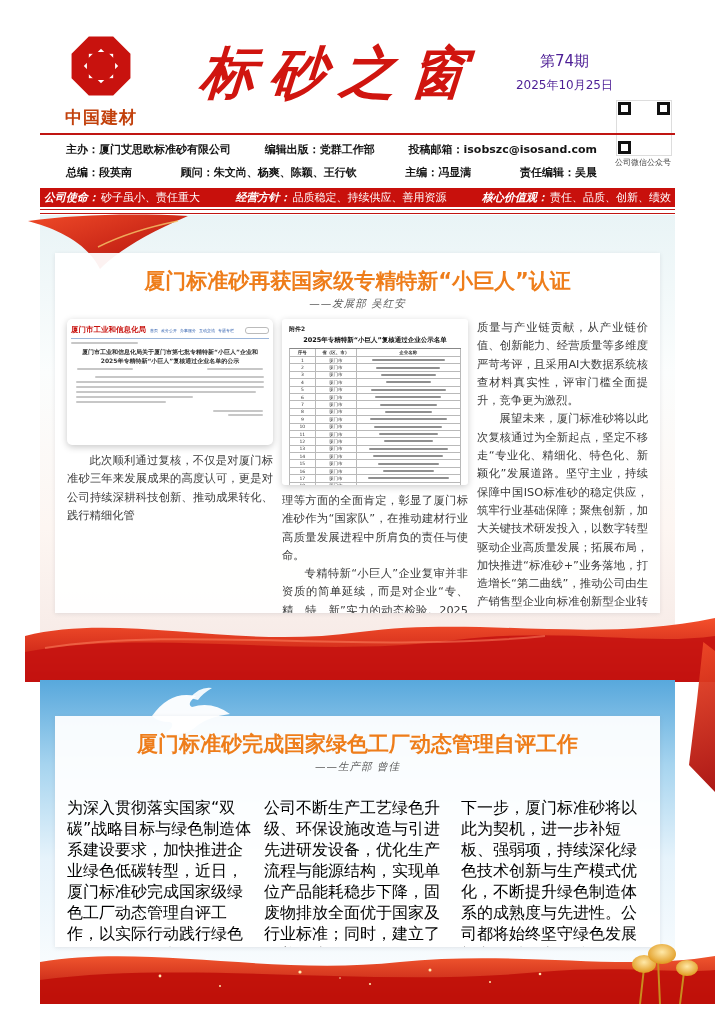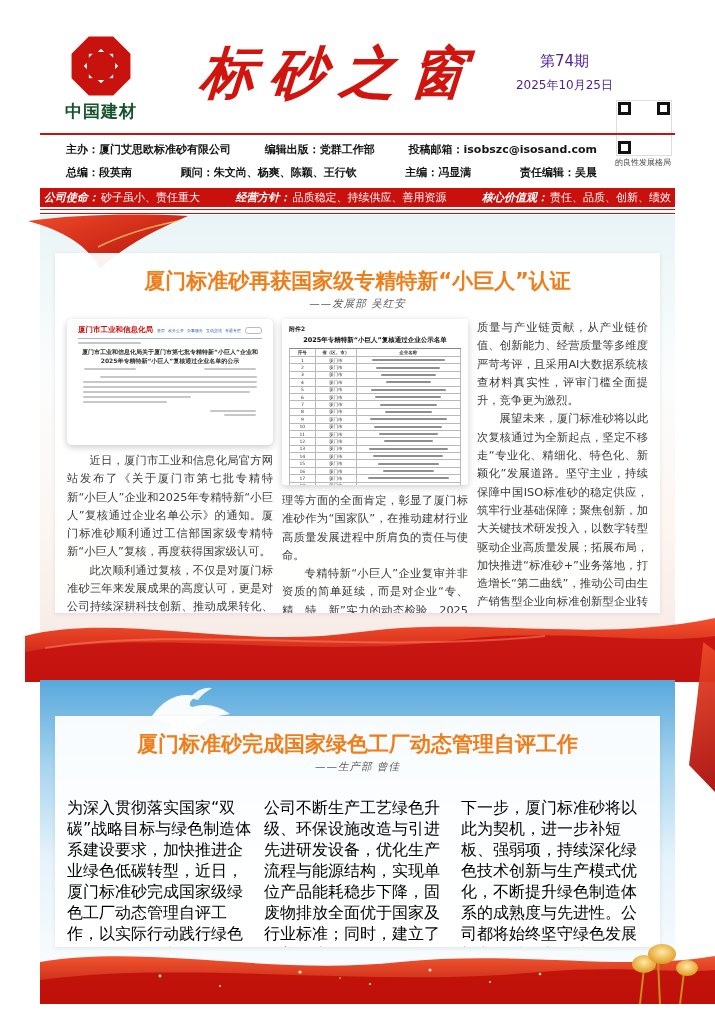--- a/index.html
+++ b/index.html
@@ -2,21 +2,21 @@
 <html><head>
 <meta charset="utf-8">
 <style>
   html,body{margin:0;padding:0;background:#ffffff;}
   .page{position:relative;width:715px;height:1032px;background:#fff;overflow:hidden;
         font-family:"DejaVu Sans",sans-serif;margin:0 auto;}
   
   .mast{position:absolute;top:28px;left:40px;width:635px;height:104px;}
   .logo{position:absolute;left:18px;top:6px;width:86px;text-align:center;}
   .logo svg{width:64px;height:64px;display:block;margin:0 auto;}
-  .logo-text{color:#14532d;font-weight:bold;font-size:17px;letter-spacing:1px;margin-top:2px;}
+  .logo-text{color:#c2410c;font-weight:bold;font-size:17px;letter-spacing:1px;margin-top:8px;}
   .paper-title{position:absolute;left:120px;top:8px;width:360px;text-align:center;
       color:#d0150f;font-size:56px;font-weight:900;letter-spacing:14px;
       transform:skewX(-4deg);font-style:italic;white-space:nowrap;}
   .issue-block{position:absolute;right:62px;top:24px;text-align:center;color:#4c1d95;}
   .issue-no{font-size:15px;margin-bottom:6px;}
   .issue-date{font-size:12px;text-align:center;}
   .qr{position:absolute;top:100px;right:43px;width:54px;height:54px;background:#fff;border:1px solid #ddd;
       background-image:
         repeating-linear-gradient(0deg,#111 0 3px,transparent 3px 6px),
         repeating-linear-gradient(90deg,#111 0 3px,transparent 3px 6px);
@@ -47,21 +47,21 @@
   .headline{color:#ee7d1a;font-size:21px;font-weight:bold;text-align:center;margin:4px 0 2px;}
   .byline{color:#5a5a5a;font-size:10.5px;text-align:center;margin-bottom:8px;letter-spacing:1px;font-style:italic;}
   .cols{display:flex;gap:9px;}
   .c-1{width:206px;flex:none;}
   .c-2{width:186px;flex:none;}
   .c-3{flex:1;}
   .cols p{margin:0 0 0px;font-size:11.3px;line-height:1.62;text-align:justify;color:#3b3b3b;}
   .cols p.ind{text-indent:2em;}
   
   .gov{height:126px;background:#fff;border-radius:5px;box-shadow:0 2px 7px rgba(0,0,0,.22);
-      padding:6px 11px;box-sizing:border-box;overflow:hidden;margin-bottom:7px;}
+      padding:6px 4px;box-sizing:border-box;overflow:hidden;margin-bottom:7px;}
   .gov-head{display:flex;align-items:center;gap:4px;}
   .gov-site{color:#c8120e;font-weight:bold;font-size:7.5px;white-space:nowrap;}
   .gov-nav{display:flex;gap:3px;flex:1;}
   .gov-nav span{font-size:4px;color:#2f5fae;white-space:nowrap;}
   .gov-search{width:22px;height:5px;border:0.5px solid #bbb;border-radius:3px;}
   .gov-rule{height:1px;background:#3a6db5;opacity:.5;margin:3px 0 2px;}
   .bar{height:2px;background:#c7c7c7;margin:3px 0;border-radius:1px;}
   .gov-title{font-size:6px;font-weight:bold;color:#333;text-align:center;line-height:1.5;margin:3px 4px;}
   .gov-meta{display:flex;justify-content:space-between;margin:2px 6px;}
   .gov-meta .bar{width:30%;margin:0;}
@@ -117,21 +117,21 @@
     <div class="issue-block">
       <div class="issue-no">第74期</div>
       <div class="issue-date">2025年10月25日</div>
     </div>
   </header>
   <div class="qr">
     <span class="finder f1"></span>
     <span class="finder f2"></span>
     <span class="finder f3"></span>
   </div>
-  <div class="qr-caption">的良性发展格局</div>
+  <div class="qr-caption">公司微信公众号</div>
 
   <div class="infobar">
     <div class="inforow">
       <span><span class="lab">主办：</span><span>厦门艾思欧标准砂有限公司</span></span>
       <span><span class="lab">编辑出版：</span><span>党群工作部</span></span>
       <span><span class="lab">投稿邮箱：</span><span>isobszc@isosand.com</span></span>
     </div>
     <div class="inforow">
       <span><span class="lab">总编：</span><span>段英南</span></span>
       <span><span class="lab">顾问：</span><span>朱文尚、杨爽、陈颖、王行钦</span></span>
@@ -189,21 +189,20 @@
               <div class="bar" style="width:100%"></div>
               <div class="bar" style="width:96%"></div>
               <div class="bar" style="width:62%"></div>
               <div class="bar" style="width:48%"></div>
             </div>
             <div class="gov-sign">
               <span class="bar"></span>
                 <span class="bar" style="width:18%"></span>
             </div>
           </figure>
-          <p class="ind">近日，厦门市工业和信息化局官方网站发布了《关于厦门市第七批专精特新“小巨人”企业和2025年专精特新“小巨人”复核通过企业名单公示》的通知。厦门标准砂顺利通过工信部国家级专精特新“小巨人”复核，再度获得国家级认可。</p>
           <p class="ind">此次顺利通过复核，不仅是对厦门标准砂三年来发展成果的高度认可，更是对公司持续深耕科技创新、推动成果转化、践行精细化管</p>
         </div>
 
         <div class="c-2">
           <figure class="gtable" style="margin:0 0 7px">
             <div class="gt-att">附件2</div>
             <div class="gt-title">2025年专精特新“小巨人”复核通过企业公示名单</div>
             <div class="thead">
               <span class="tc">序号</span>
               <span class="tc">省（区、市）</span>

